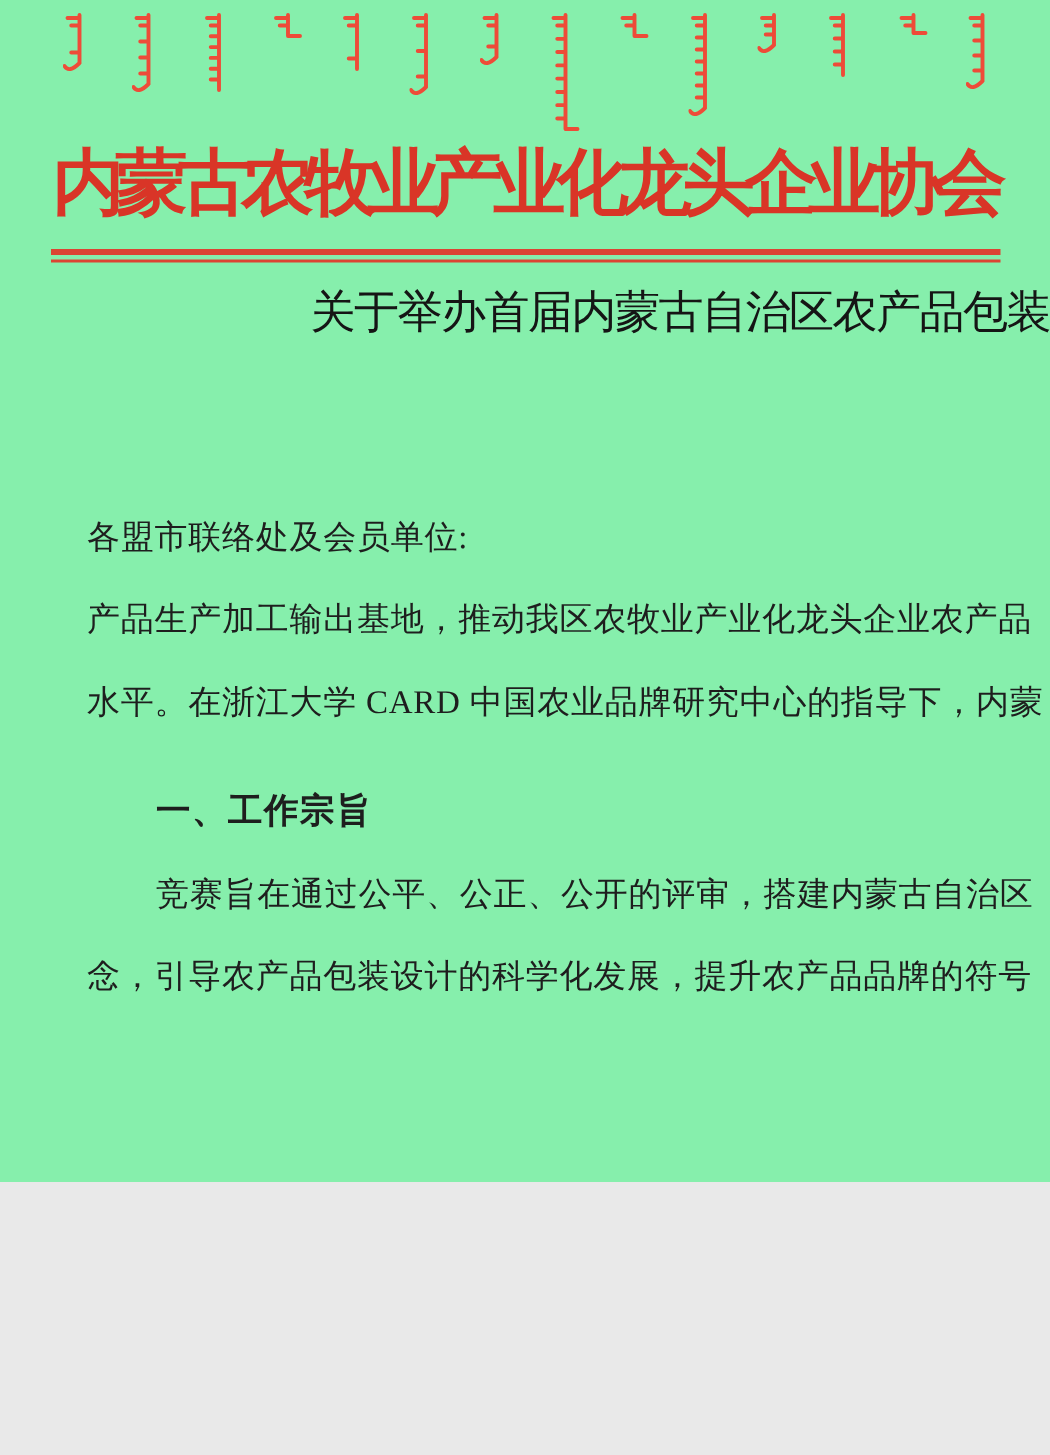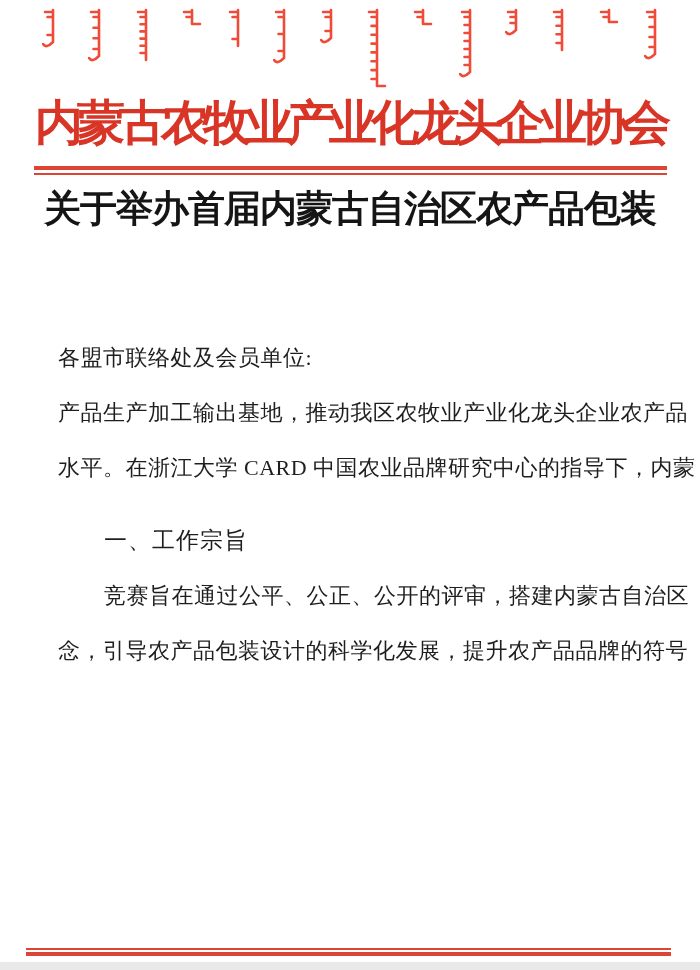--- a/index.html
+++ b/index.html
@@ -4,23 +4,23 @@
 <style>
   :root{
     --red:#d93527;
     --mong-red:#ee4b38;
     --rule-red:#dc4433;
     --ink:#1e1e1e;
   }
   html,body{margin:0;padding:0;background:#e9e9e9;}
   .page{
     position:relative;
-    width:700px;height:962px;
+    width:700px;height:788px;
     margin:0 auto;
-    background:#ffffff;
+    background:#86efac;
     overflow:hidden;
     font-family:"Liberation Serif","DejaVu Serif",serif;
   }
   
   .mong-row{
     position:absolute;left:42px;right:34px;top:8px;height:92px;
     display:flex;justify-content:space-between;align-items:flex-start;
   }
   .mong-col{display:block;}
   .mong-col svg{display:block;}
@@ -36,43 +36,43 @@
   }
   
   .rule{position:absolute;background:var(--rule-red);}
   .rule-top-thick{left:34px;top:166px;width:633px;height:4px;}
   .rule-top-thin{left:34px;top:173px;width:633px;height:2px;}
   .rule-bot-thin{left:26px;top:948px;width:645px;height:2px;}
   .rule-bot-thick{left:26px;top:952px;width:645px;height:4px;}
   
   .doc-title{
     position:absolute;left:0;right:0;
-    text-align:center;
-    font-weight:bold;
+    text-align:right;
+    font-weight:normal;
     color:#151515;
-    font-size:37px;line-height:36px;
+    font-size:30px;line-height:36px;
     letter-spacing:-1px;
     white-space:nowrap;
   }
   .doc-title.t1{top:191px;}
   .doc-title.t2{top:266px;}
   
   .body-block{
     position:absolute;left:58px;top:330px;width:614px;
     font-size:22px;
     color:var(--ink);
     letter-spacing:0.5px;
   }
   .line{
     height:55px;
     display:flex;align-items:center;
     white-space:nowrap;
   }
   .line.indent{padding-left:46px;}
-  .line.bold{font-weight:normal;font-size:23px;letter-spacing:1px;}
+  .line.bold{font-weight:bold;font-size:23px;letter-spacing:1px;}
   .line.gap{margin-top:18px;}
 </style>
 </head>
 <body>
 
 <div class="page">
 
   <div class="mong-row">
       <span class="mong-col">
         <svg width="22" height="46" viewBox="0 0 22 46">

